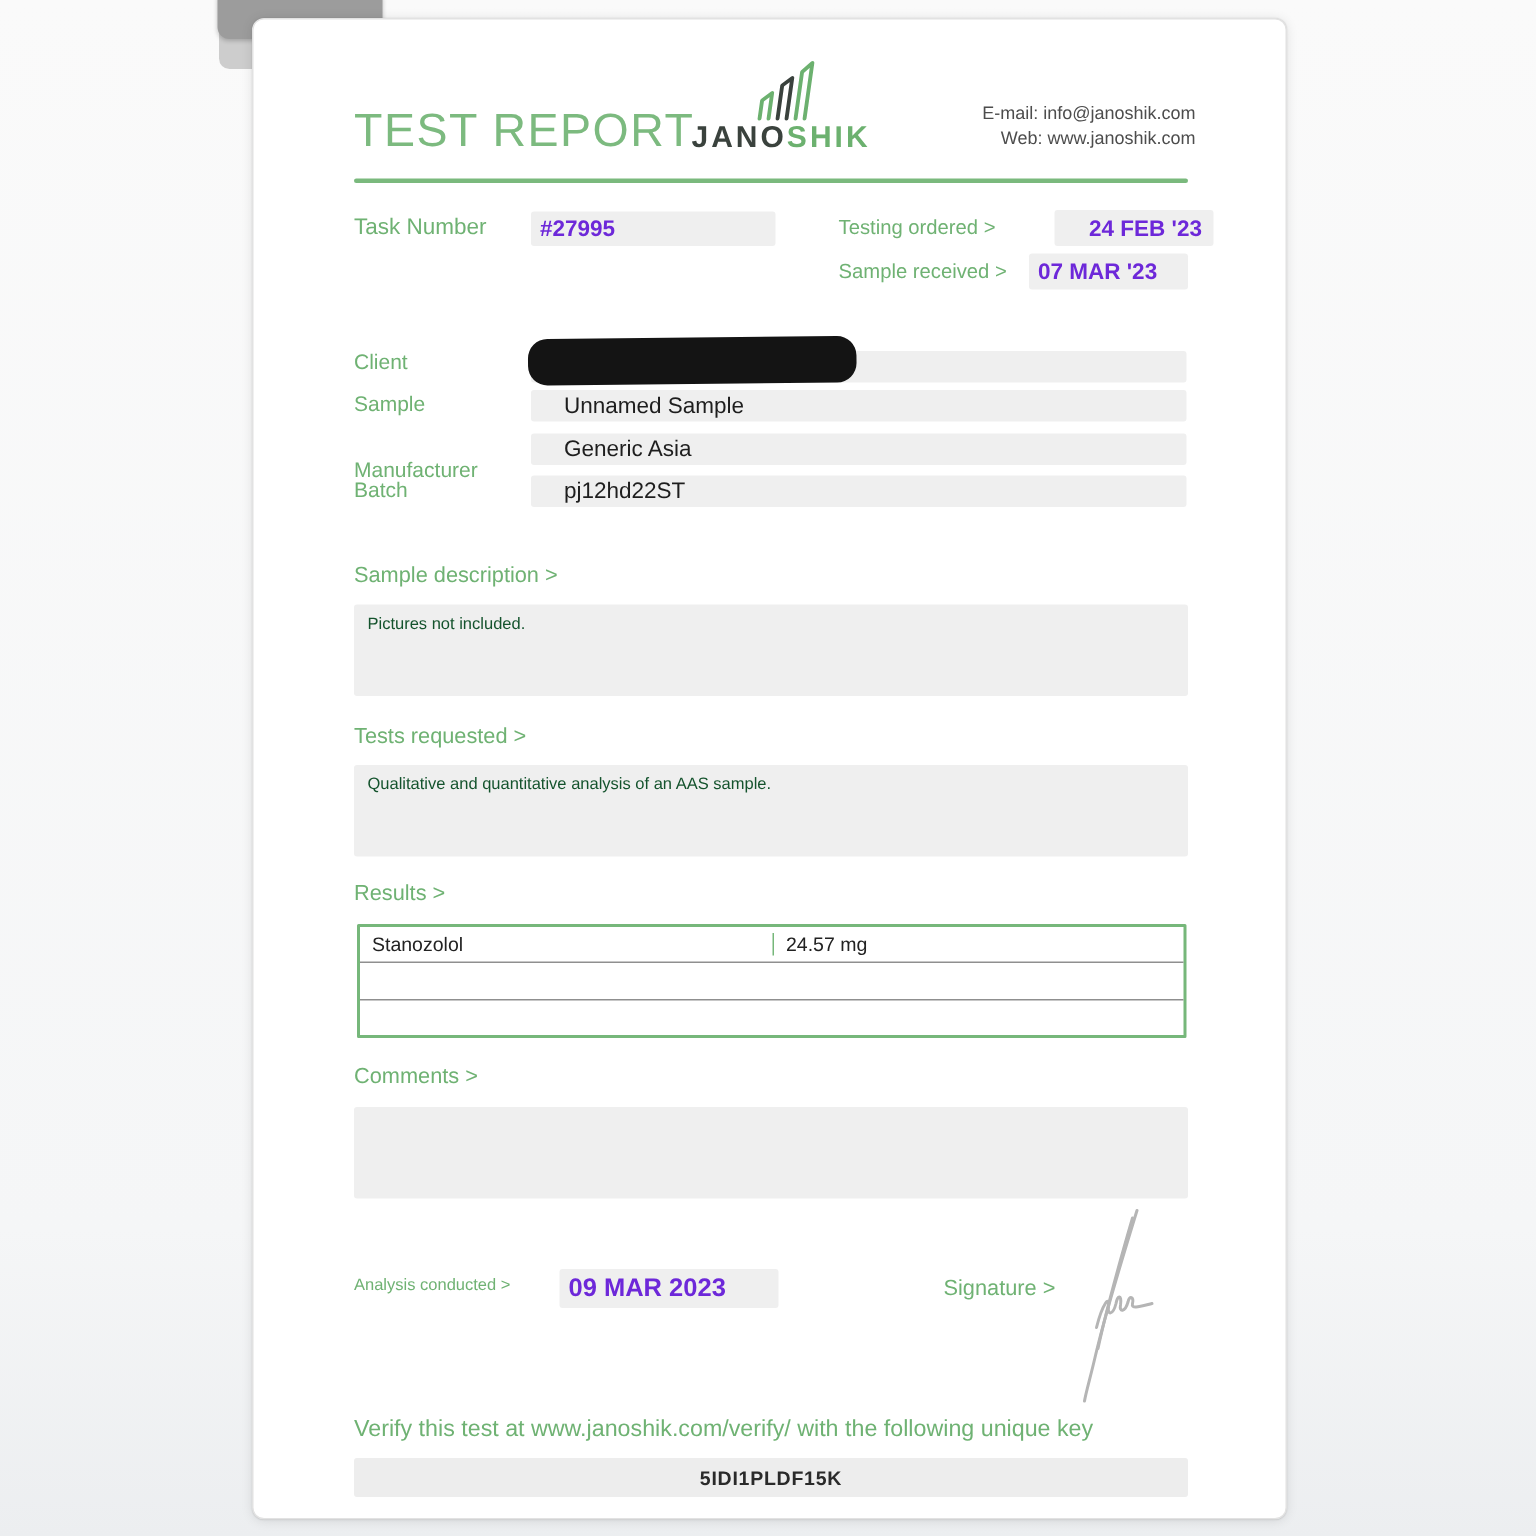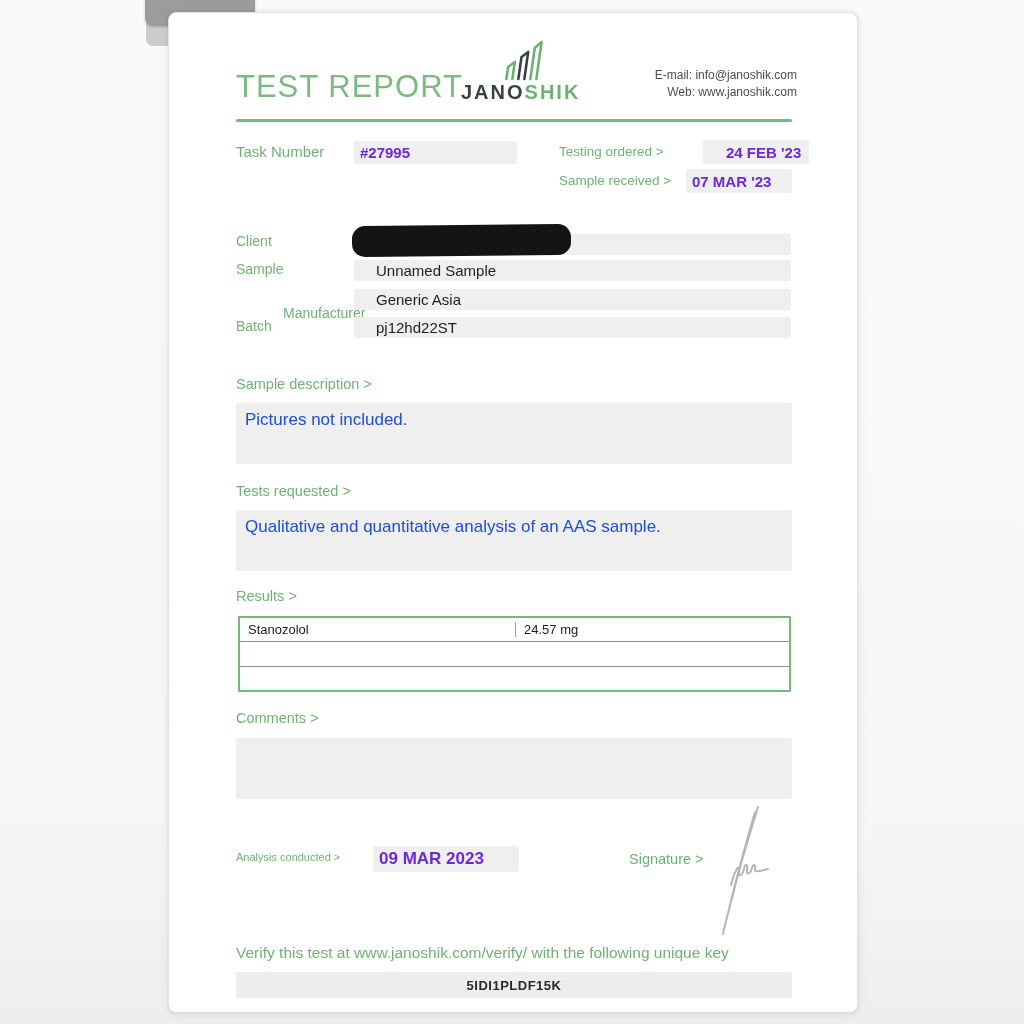--- a/index.html
+++ b/index.html
@@ -43,21 +43,21 @@
   .to-strip    { left:685px; top:139px; width:106px; height:24px; }
   .sr-label    { left:558px; top:172px; font-size:13.5px; }
   .sr-strip    { left:685px; top:168px; width:106px; height:24px; }
 
   .info-label  { left:235px; font-size:14px; }
   .info-strip  { left:353px; width:437px; height:21px; }
   .redaction   { left:351px; top:224px; width:219px; height:31px; background:#141414; border-radius:13px; transform:rotate(-0.6deg); }
 
   .sec-label { left:235px; font-size:14.5px; }
   .sec-box   { left:235px; width:556px; height:61px; background:#efefef; border-radius:2px;
-               font-size:17px; color:#1d4ed8; padding:7px 9px; }
+               font-size:11px; color:#14532d; padding:7px 9px; }
 
   .results-table { left:237px; top:615px; width:553px; height:76px;
                    border:2px solid #76b77a; border-radius:1px; display:flex; flex-direction:column; background:#fff; }
   .r-row { flex:1; display:flex; border-top:1px solid #8f8f8f;align-items:center; }
   .r-row:first-child { border-top:none; }
   .r-cell { display:flex; align-items:center; padding-left:8px; font-size:13px; color:#222; }
   .r-cell.c1 { width:276px; border-right:1px solid #76b77a; }
   .r-cell.c2 { flex:1; }
 
   .an-label  { left:235px; top:850px; font-size:11px; }
@@ -119,21 +119,21 @@
   </div>
 
   <div class="abs label info-label" style="left:67px; top:220px;">Client</div>
   <div class="abs strip info-strip" style="left:185px; top:221px;"></div>
 
   <div class="abs label info-label" style="left:67px; top:248px;">Sample</div>
   <div class="abs strip info-strip" style="left:185px; top:247px;">
     <span class="val-reg">Unnamed Sample</span>
   </div>
 
-  <div class="abs label info-label" style="left:67px; top:292px;margin-left:47px;">Manufacturer</div>
+  <div class="abs label info-label" style="left:67px; top:292px;">Manufacturer</div>
   <div class="abs strip info-strip" style="left:185px; top:276px;">
     <span class="val-reg">Generic Asia</span>
   </div>
 
   <div class="abs label info-label" style="left:67px; top:305px;">Batch</div>
   <div class="abs strip info-strip" style="left:185px; top:304px;">
     <span class="val-reg">pj12hd22ST</span>
   </div>
 
   <div class="abs redaction" style="left:183px; top:212px;"></div>

